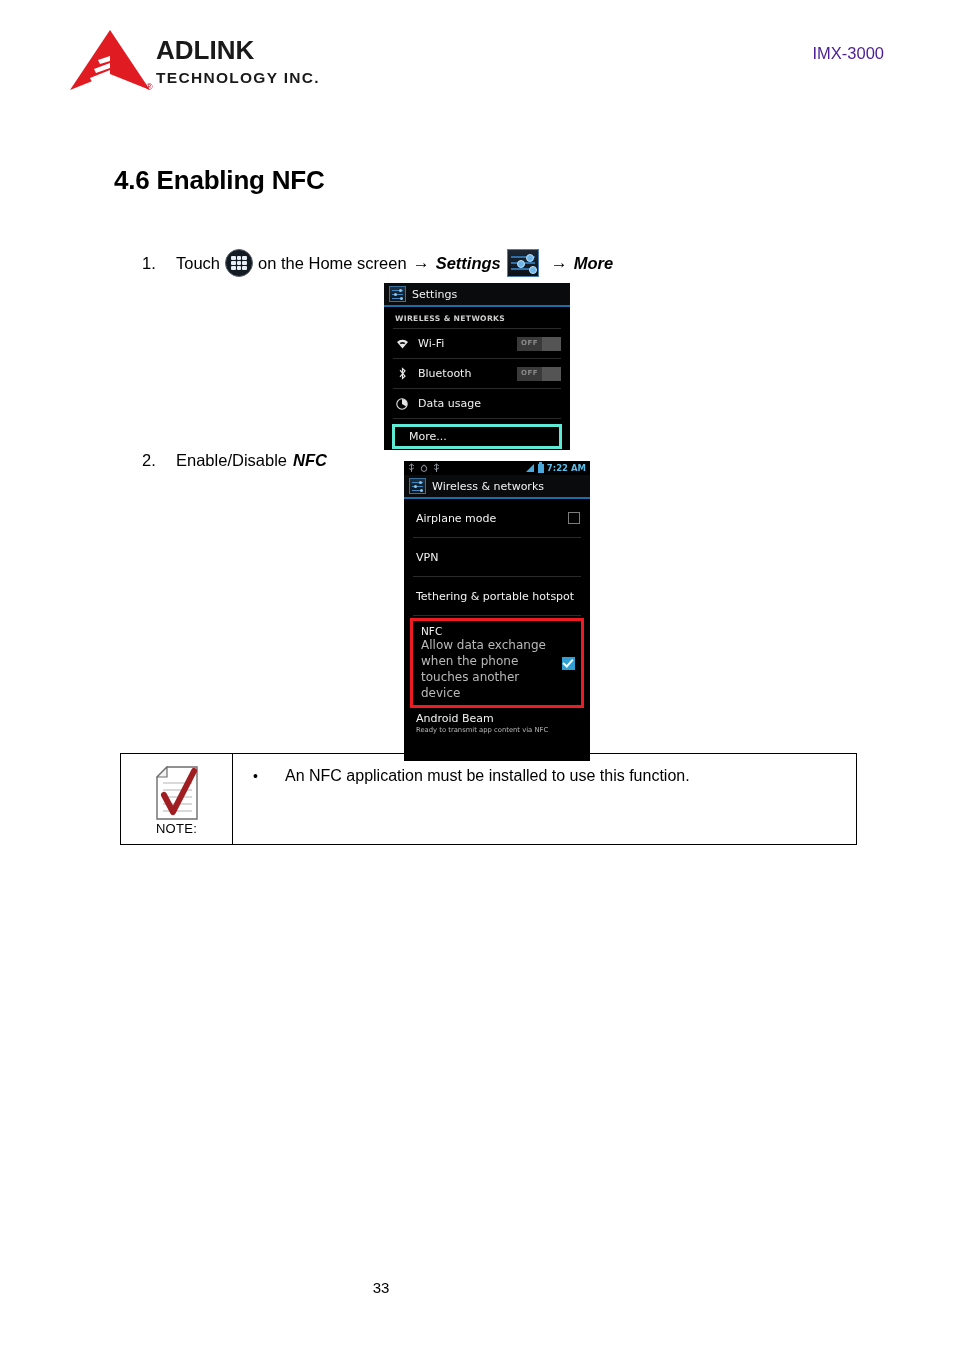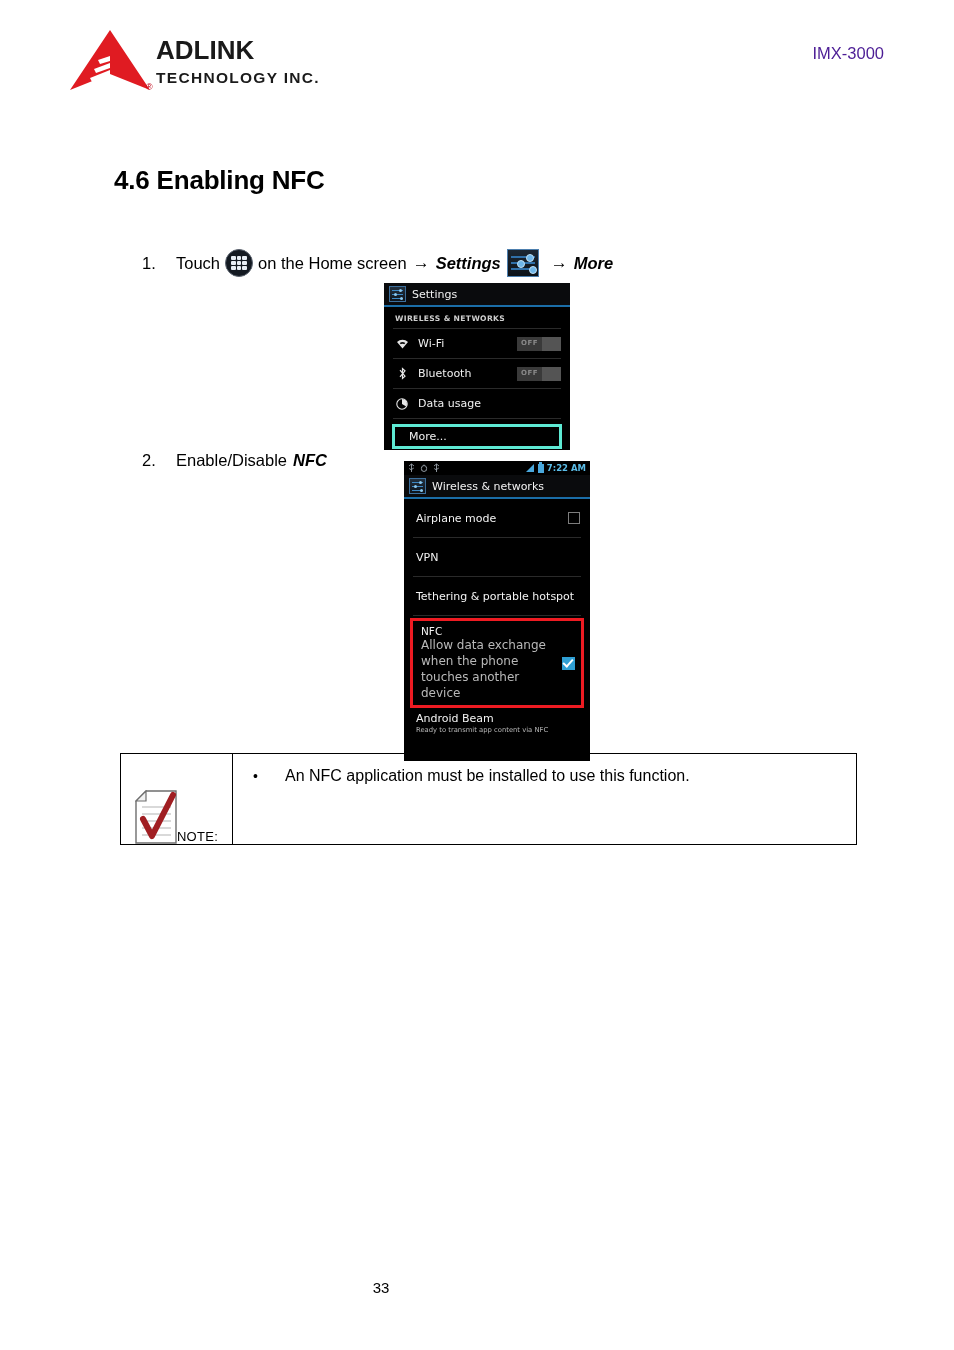--- a/index.html
+++ b/index.html
@@ -384,22 +384,22 @@
     height: 92px;
     border: 1.5px solid #000;
     display: flex;
     box-sizing: border-box;
   }
   .note-icon-cell {
     width: 112px;
     border-right: 1.5px solid #000;
     box-sizing: border-box;
     display: flex;
-    flex-direction: row;
-    align-items: flex-end;
+    flex-direction: column;
+    align-items: center;
     justify-content: center;
     padding-top: 3px;
   }
   .note-doc {
     width: 42px; height: 54px;
     position: relative;
   }
   .note-label {
     font-size: 13px;
     color: #000;

